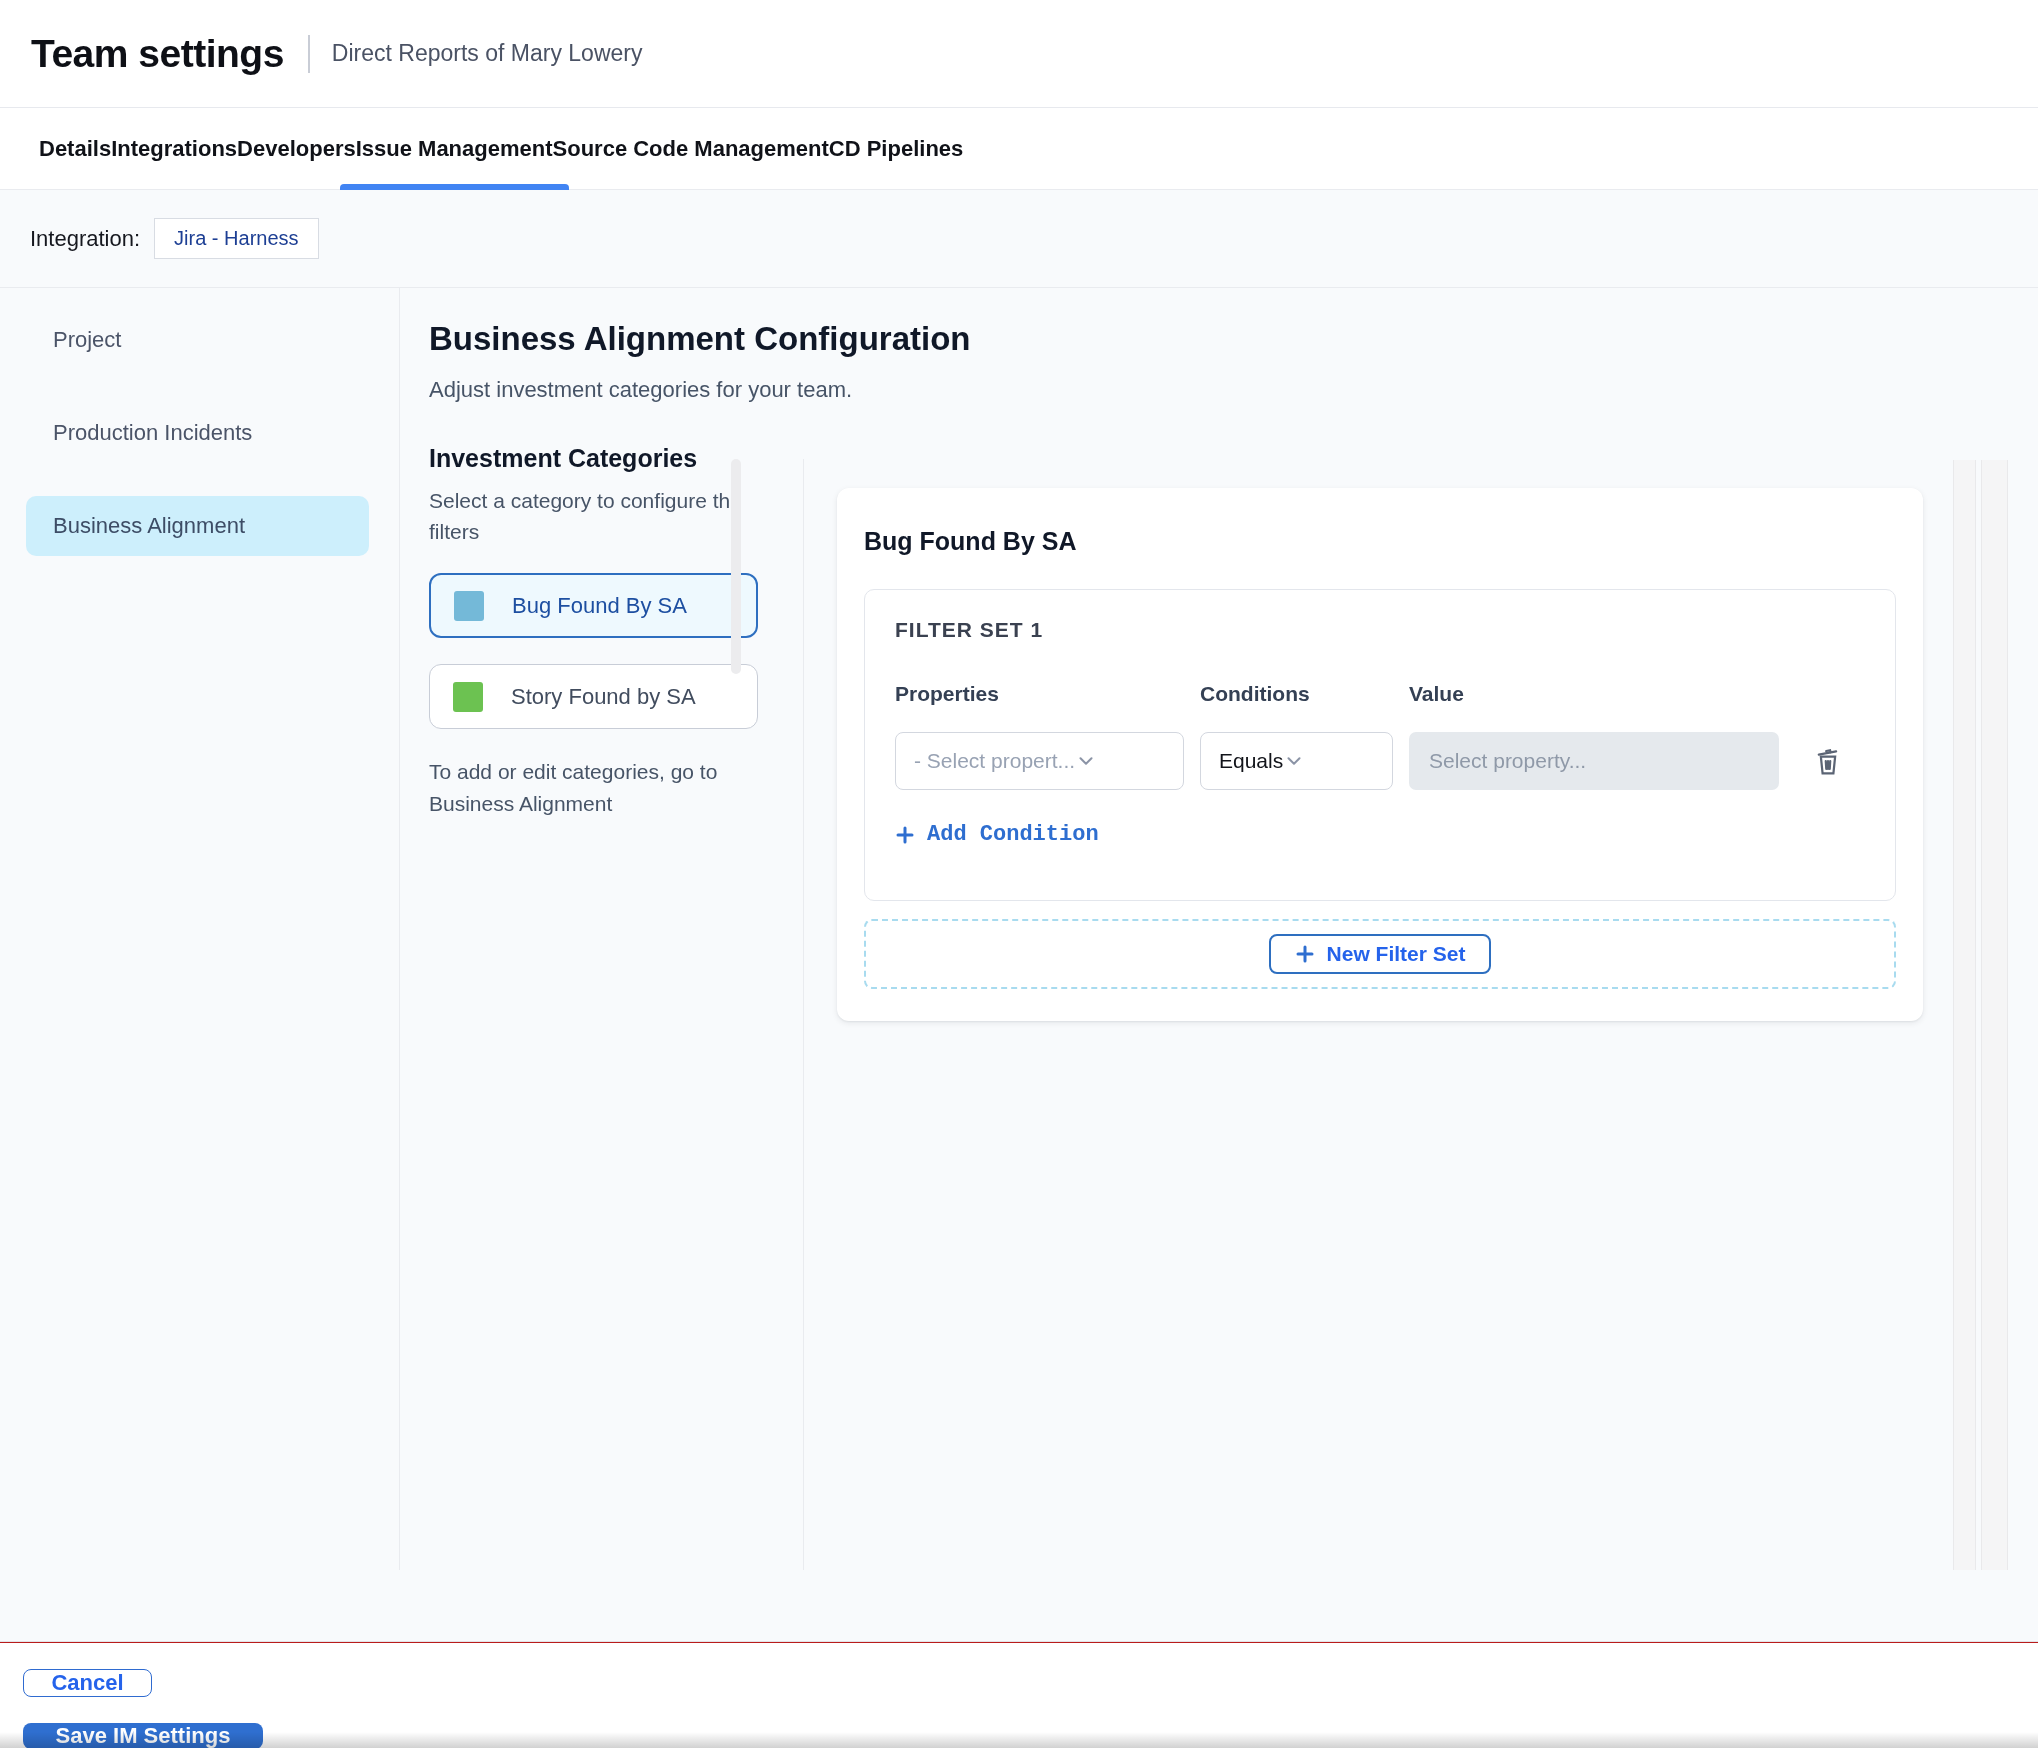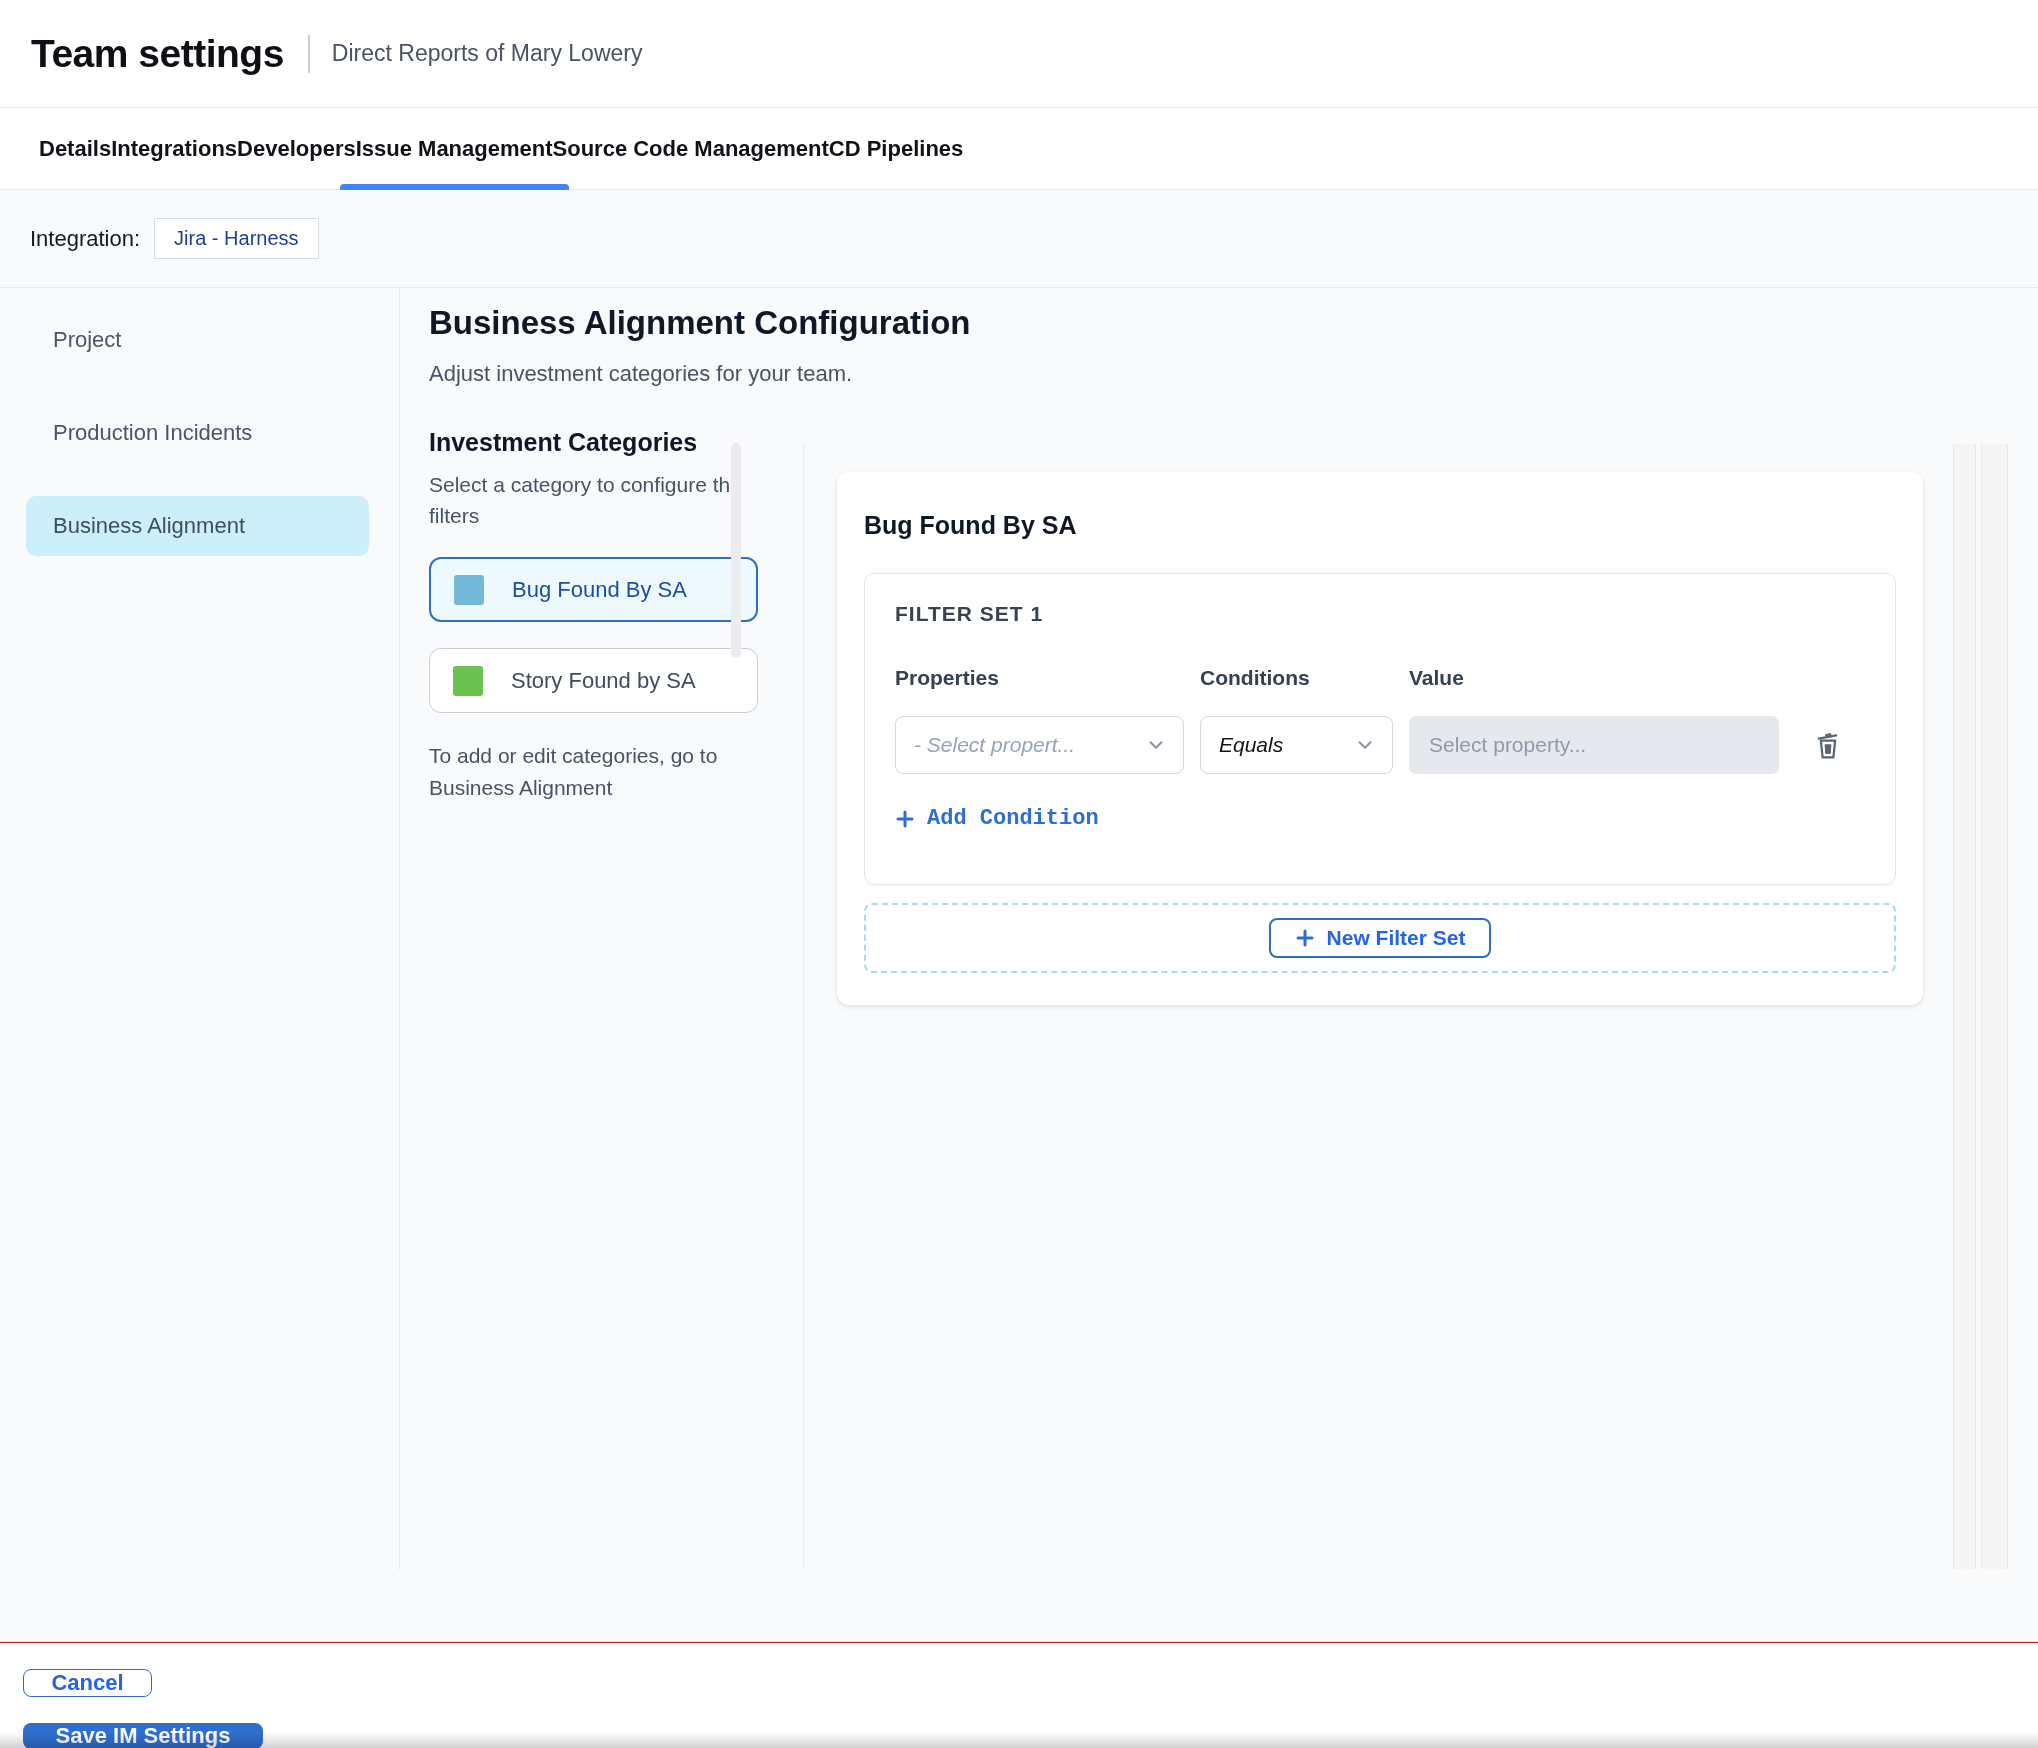--- a/index.html
+++ b/index.html
@@ -29,21 +29,21 @@
   .badge { margin-left:14px; background:#ffffff; border:1px solid #d8dce3; border-radius:0;
            padding:8px 19px; font-size:20px; color:#1d3f94; }
 
   
   .workspace { position:absolute; left:0; top:288px; width:2038px; height:1282px; background:#f8fafc; }
   .sidebar { position:absolute; left:0; top:0; width:400px; height:1282px; border-right:1px solid #e9ebef; padding-top:22px; }
   .side-item { margin:0 30px 33px 26px; padding:17px 10px 17px 27px; border-radius:10px;
                font-size:22px; color:#4b5468; cursor:pointer; }
   .side-item.active { background:#cdeffc; color:#3d4d66; }
 
-  .main { position:absolute; left:400px; top:0; width:1638px; height:1282px; }
+  .main { position:absolute; left:400px; top:16px; width:1638px; height:1282px; }
   .main-title { position:absolute; left:29px; top:16px; font-size:33px; font-weight:700; color:#101828; }
   .main-subtitle { position:absolute; left:29px; top:73px; font-size:22px; color:#475467; }
 
   .col-divider { position:absolute; left:403px; top:155px; width:1px; height:1127px; background:#e9ebef; }
 
   
   .cat-col { position:absolute; left:29px; top:140px; width:350px; }
   .cat-title { font-size:25px; font-weight:700; color:#101828; }
   .cat-hint { margin-top:12px; font-size:21px; line-height:31px; color:#475467; }
   .cat-btn { width:329px; height:65px; margin-top:26px; display:flex; align-items:center; gap:28px;
@@ -60,21 +60,21 @@
   .card { position:absolute; left:437px; top:184px; width:1086px; height:533px; background:#ffffff;
           border-radius:12px; box-shadow:0 1px 2px rgba(16,24,40,.06), 0 2px 6px rgba(16,24,40,.08); padding:27px; }
   .card-title { margin:12px 0 0 0; font-size:25px; font-weight:700; color:#101828; }
   .filter-box { margin-top:33px; border:1px solid #e3e6ec; border-radius:10px; height:312px; padding:28px 30px; }
   .fs-title { font-size:21px; font-weight:700; letter-spacing:1px; color:#3a4150; }
   .fs-cols { display:flex; margin-top:40px; }
   .fs-col-label { font-size:21px; font-weight:700; color:#344054; }
   .w-prop { width:305px; } .w-cond { width:209px; } .w-val { width:402px; }
   .fs-row { display:flex; margin-top:26px; align-items:center; }
   .select { height:58px; background:#fff; border:1px solid #d3d7df; border-radius:8px;
-            display:flex; align-items:center; justify-content:space-between; padding:0 16px 0 18px; cursor:pointer;font-style:italic; }
+            display:flex; align-items:center; justify-content:flex-start; padding:0 16px 0 18px; cursor:pointer; }
   .select-prop { width:289px; margin-right:16px; }
   .select-cond { width:193px; margin-right:16px; }
   .select .sel-text { font-size:21px; color:#12141a; white-space:nowrap; overflow:hidden; }
   .select .sel-text.placeholder { color:#98a2b3; }
   .chev { width:22px; height:22px; stroke:#8b94a6; fill:none; stroke-width:2.2; stroke-linecap:round; stroke-linejoin:round; flex:0 0 auto; }
   .value-input { width:370px; height:58px; border:none; outline:none; background:#e5e9ed; border-radius:7px;
                  padding:0 20px; font-size:21px; font-family:"Liberation Sans",sans-serif; color:#3a4150; }
   .value-input::placeholder { color:#8f99a8; }
   .trash-btn { margin-left:34px; background:none; border:none; cursor:pointer; display:flex; align-items:center; }
   .trash-svg { width:30px; height:32px; stroke:#5b6474; fill:none; stroke-width:1.8; stroke-linecap:round; }

